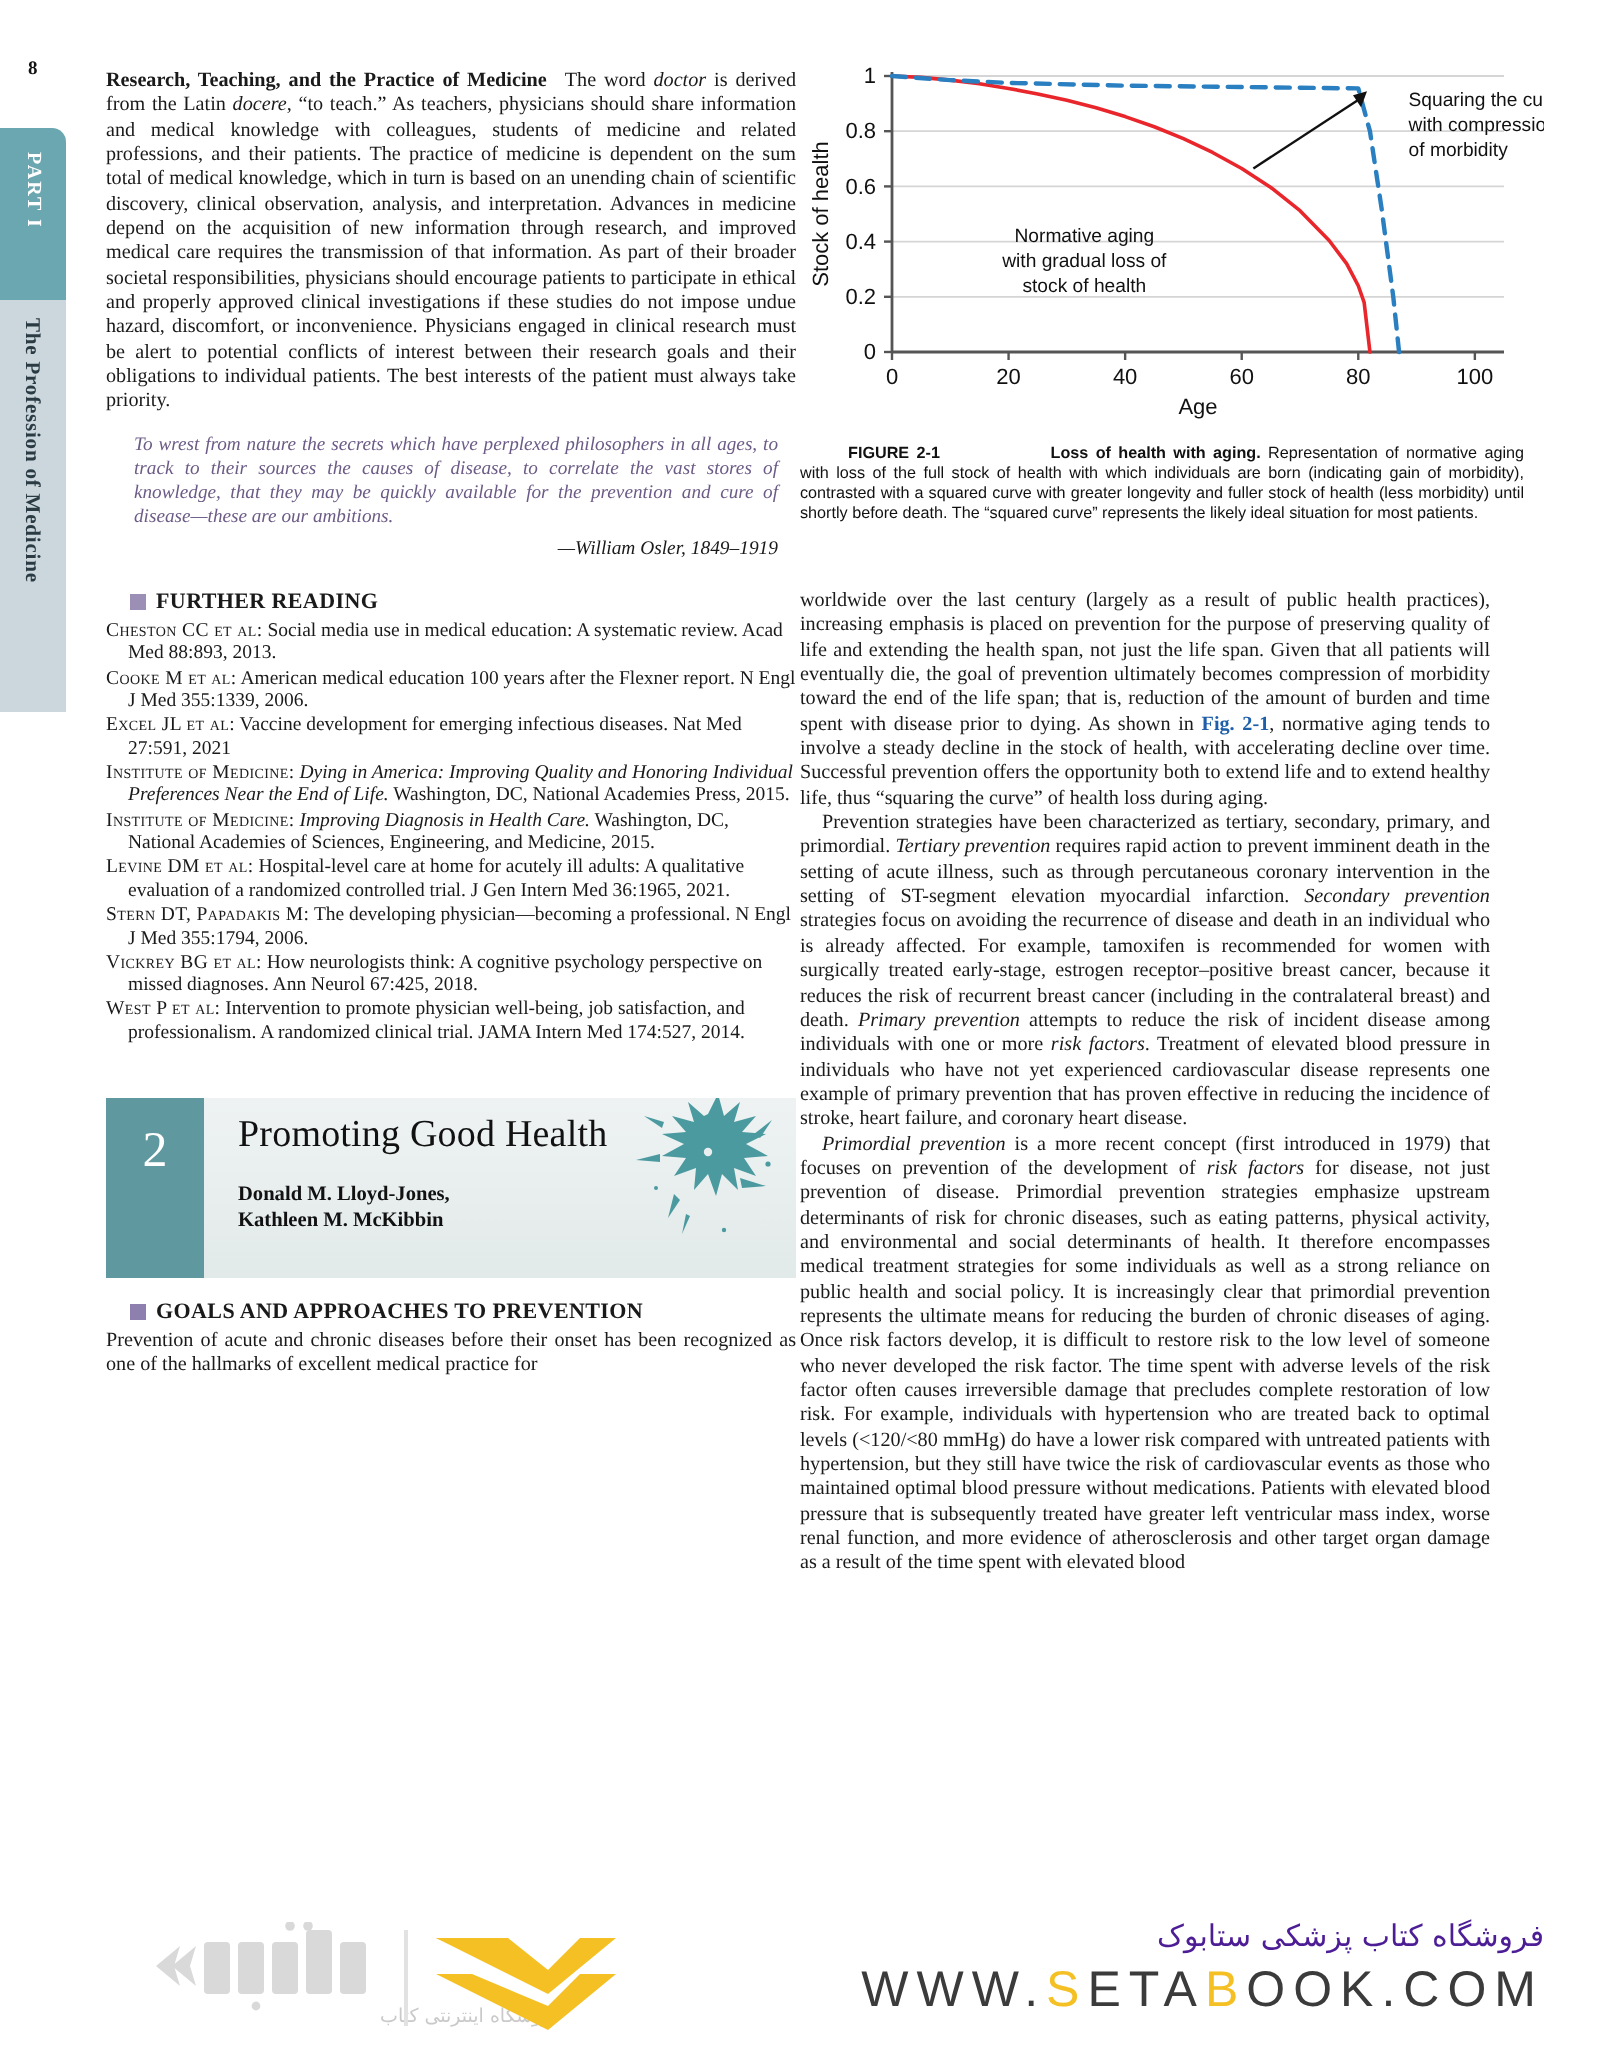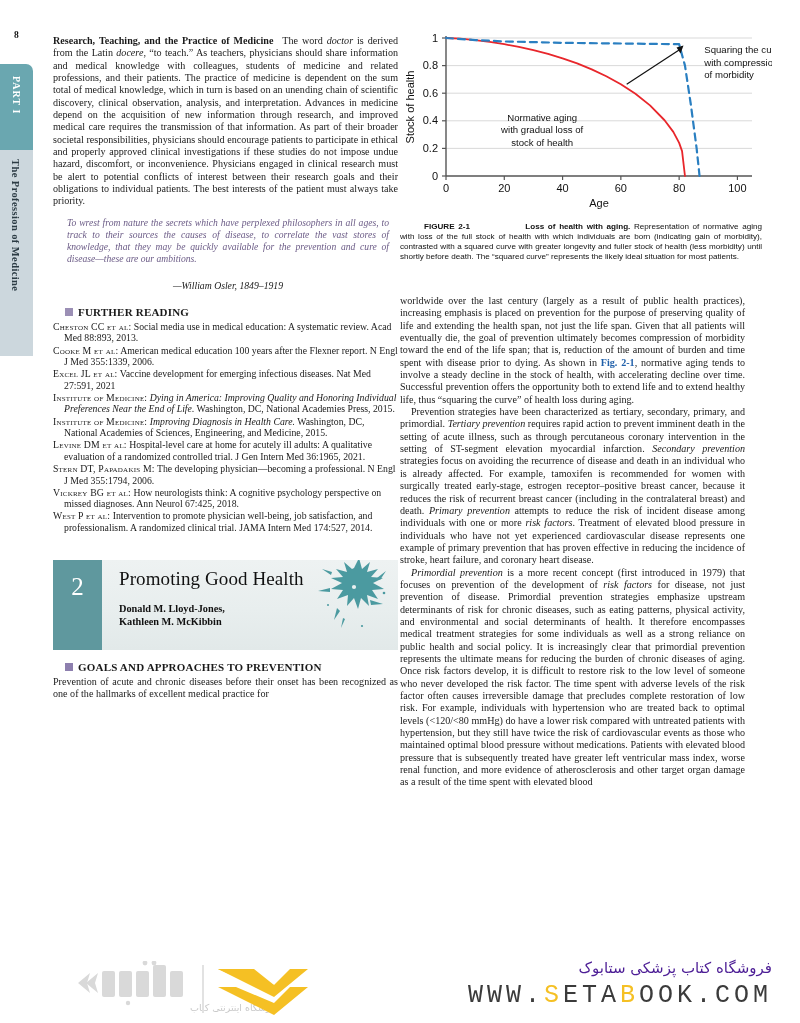--- a/index.html
+++ b/index.html
@@ -31,21 +31,21 @@
   p.body{margin:0 0 0 0;text-align:justify;font-size:10.1px;line-height:12.35px;
          text-indent:0;hyphens:auto;}
   p.body + p.body{text-indent:11px;}
   .run-in{font-weight:bold;}
   .sp{display:inline-block;width:9px;}
   i,em{font-style:italic;}
 
   
   #quote{margin:9px 0 0 14px;width:322px;color:#6b5b86;font-style:italic;
          font-size:9.6px;line-height:12.2px;text-align:justify;}
-  #quote-attr{margin-top:14px;text-align:center;font-style:italic;
+  #quote-attr{margin-top:3px;text-align:right;font-style:italic;
               color:#1a1a1a;font-size:9.7px;}
 
   
   .sec-head{margin:14px 0 3px 0;font-size:11px;font-weight:bold;
             letter-spacing:.2px;display:flex;align-items:center;gap:5px;padding-left:12px;}
   .sec-bullet{width:8px;height:8px;background:#9b8fb5;display:inline-block;flex:0 0 auto;}
   .sec-head.dark .sec-bullet{background:#8d7fae;}
 
   
   #refs{margin-top:2px;}
@@ -71,21 +71,21 @@
   #figcap{margin-top:8px;width:362px;font-family:"Liberation Sans",sans-serif;
           font-size:8.1px;line-height:10.1px;text-align:justify;color:#111;}
   #figcap b{font-weight:bold;padding-left:24px;}
 
   
   #footer{position:absolute;left:0;bottom:0;width:800px;height:68px;background:#fff;}
   #fl{position:absolute;left:78px;top:6px;width:300px;height:56px;}
   #fr{position:absolute;right:28px;top:4px;text-align:right;}
   #fa-fa{font-family:"DejaVu Sans",sans-serif;font-size:15px;color:#4c1d95;
          direction:rtl;margin-bottom:4px;}
-  #fa-url{font-family:Liberation Mono, monospace;font-size:25px;letter-spacing:4px;
+  #fa-url{font-family:Liberation Sans, sans-serif;font-size:25px;letter-spacing:4px;
           color:#3b3b3b;font-weight:400;}
   #fa-url .y{color:#f5c024;}
   .fade-top{position:absolute;left:0;bottom:68px;width:800px;height:16px;
             background:linear-gradient(180deg,rgba(255,255,255,0) 0%,#fff 78%);}
 </style>
 </head>
 <body>
 
 <div id="page">
 

